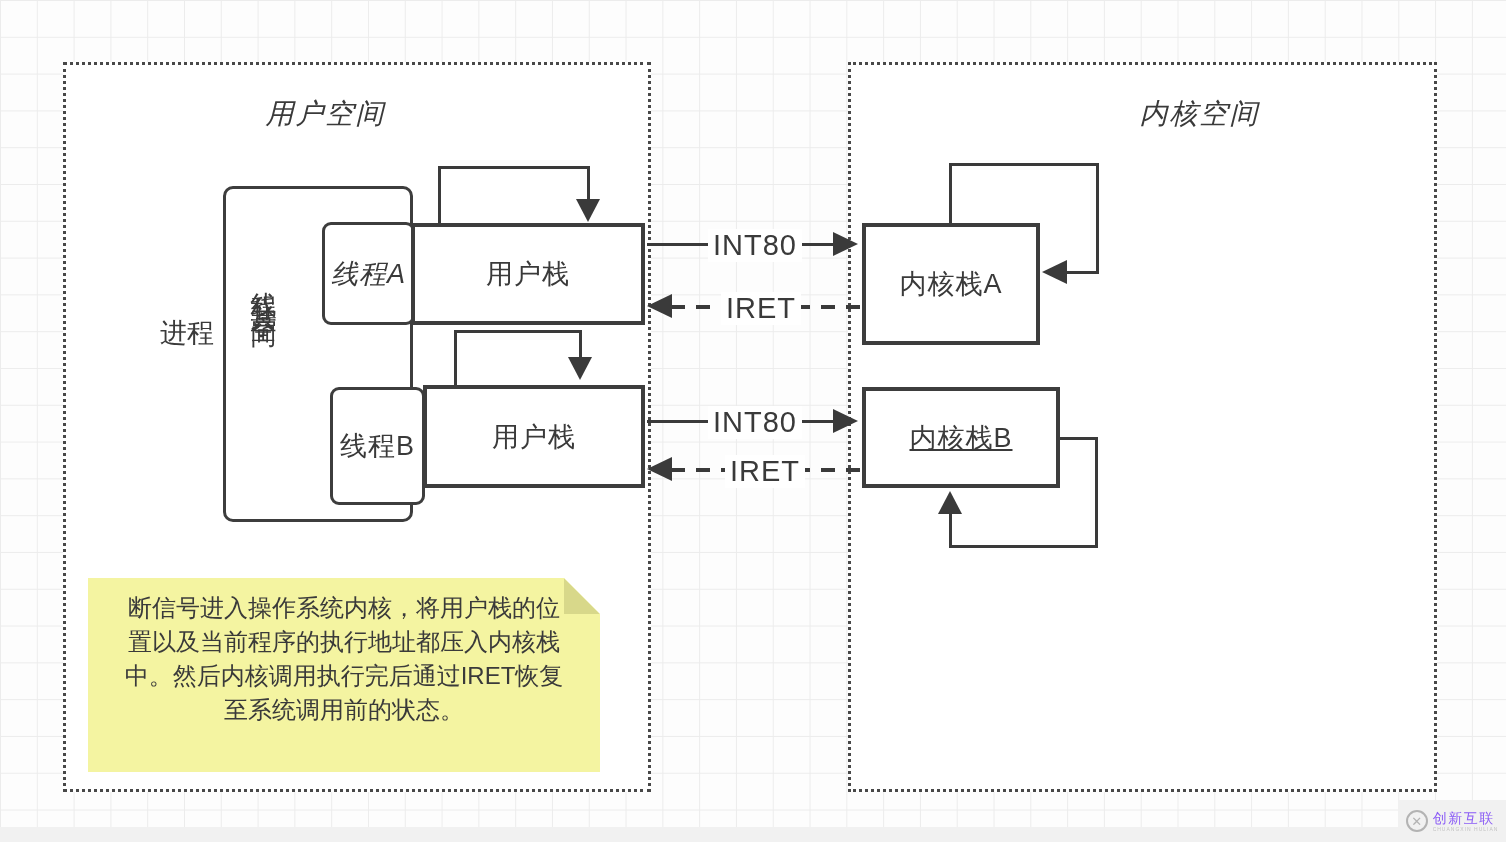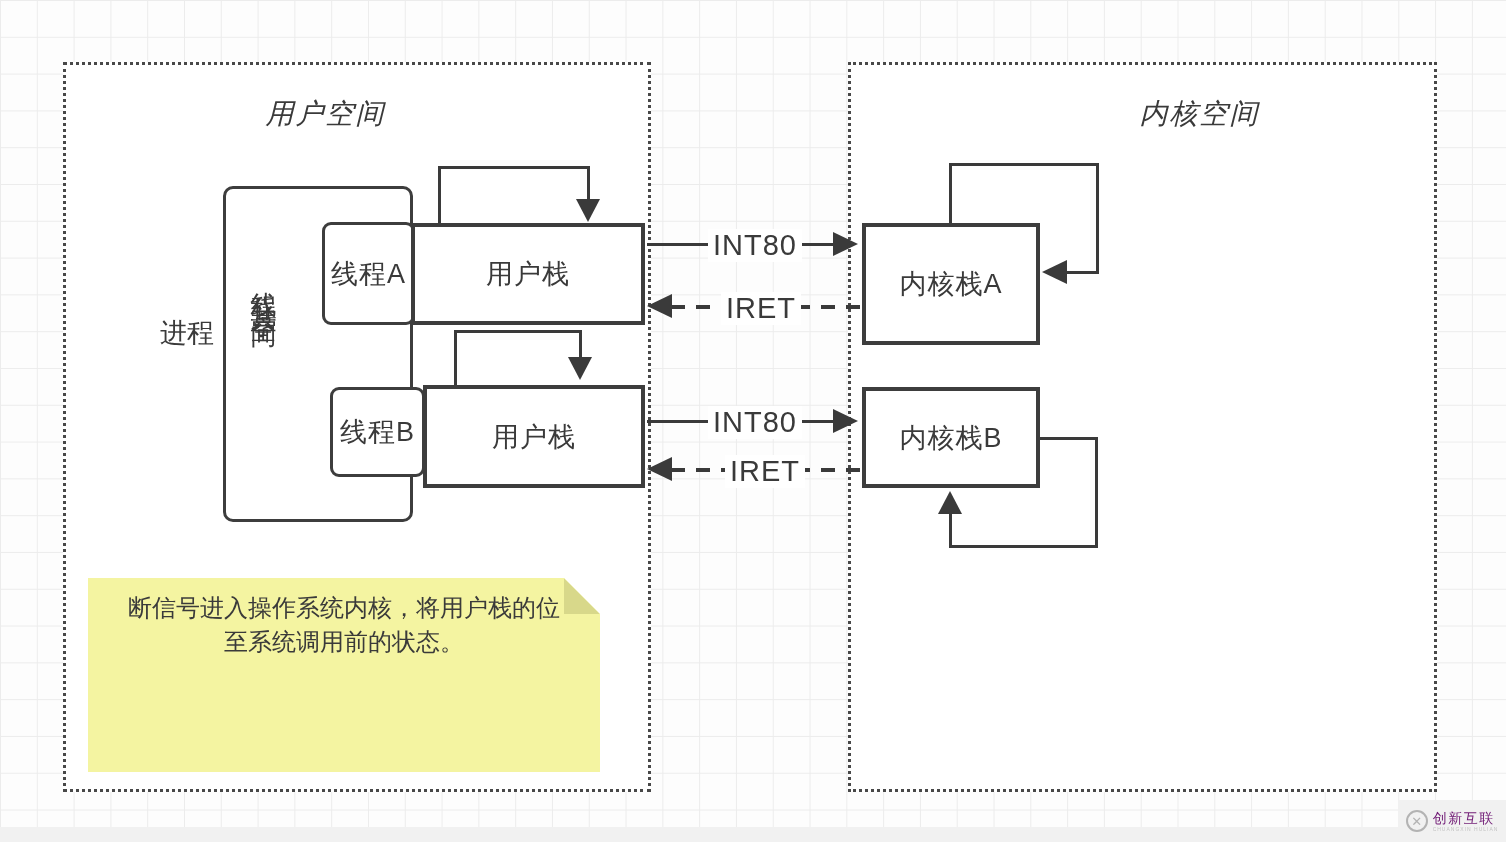--- a/index.html
+++ b/index.html
@@ -73,21 +73,21 @@
   #bottom-strip{position:absolute;left:0;top:827px;width:1506px;height:15px;background:#f1f1f1;z-index:5;}
   #watermark{
     position:absolute;left:1398px;top:800px;width:108px;height:42px;background:#f1f1f1;z-index:6;
     display:flex;align-items:center;justify-content:center;gap:5px;
   }
   #wm-logo{
     width:22px;height:22px;border:2px solid #b3b3b3;border-radius:50%;box-sizing:border-box;
     color:#b3b3b3;font-size:13px;font-weight:bold;display:flex;align-items:center;justify-content:center;
   }
   #wm-texts{display:flex;flex-direction:column;line-height:1;}
-  #wm-brand{font-size:14px;color:#701a75;letter-spacing:1.5px;}
+  #wm-brand{font-size:14px;color:#8b5cf6;letter-spacing:1.5px;}
   #wm-sub{font-size:5px;color:#c2c2c2;letter-spacing:1px;margin-top:2px;}
 </style>
 </head>
 <body>
 
 <div id="canvas">
 
   <div class="space" style="left:63px;top:62px;width:588px;height:730px;"></div>
   <div class="space-label" style="left:238px;top:95px;width:175px;">用户空间</div>
 
@@ -101,38 +101,38 @@
   <div class="ln" style="left:438px;top:166px;width:3px;height:58px;"></div>
   <div class="ln" style="left:438px;top:166px;width:152px;height:3px;"></div>
   <div class="ln" style="left:587px;top:166px;width:3px;height:36px;"></div>
   <div class="ah ah-down" style="left:576px;top:199px;"></div>
 
   <div class="ln" style="left:454px;top:330px;width:3px;height:56px;"></div>
   <div class="ln" style="left:454px;top:330px;width:128px;height:3px;"></div>
   <div class="ln" style="left:579px;top:330px;width:3px;height:28px;"></div>
   <div class="ah ah-down" style="left:568px;top:357px;"></div>
 
-  <div class="box rbox" style="left:322px;top:222px;width:93px;height:103px;">
+  <div class="box rbox" style="left:322px;top:222px;width:93px;height:103px;font-style:italic;">
     <span>线程A</span>
   </div>
   <div class="box" style="left:411px;top:223px;width:234px;height:102px;z-index:4;">
     <span>用户栈</span>
   </div>
 
-  <div class="box rbox" style="left:330px;top:387px;width:95px;height:90px;">
+  <div class="box rbox" style="left:330px;top:387px;width:95px;height:118px;">
     <span>线程B</span>
   </div>
   <div class="box" style="left:423px;top:385px;width:222px;height:103px;z-index:4;">
     <span>用户栈</span>
   </div>
 
   <div class="box" style="left:862px;top:223px;width:178px;height:122px;">
     <span>内核栈A</span>
   </div>
-  <div class="box" style="left:862px;top:387px;width:178px;height:101px;">
+  <div class="box" style="left:862px;top:387px;width:198px;height:101px;text-decoration:underline;">
     <span>内核栈B</span>
   </div>
 
   <div class="ln" style="left:949px;top:163px;width:3px;height:60px;"></div>
   <div class="ln" style="left:949px;top:163px;width:150px;height:3px;"></div>
   <div class="ln" style="left:1096px;top:163px;width:3px;height:111px;"></div>
   <div class="ln" style="left:1064px;top:271px;width:35px;height:3px;"></div>
   <div class="ah ah-left" style="left:1042px;top:260px;"></div>
 
   <div class="ln" style="left:1040px;top:437px;width:58px;height:3px;"></div>
@@ -154,20 +154,22 @@
   <div class="ln-label" style="left:708px;top:406px;">INT80</div>
 
   <div class="dash" style="left:671px;top:468px;width:191px;"></div>
   <div class="ah ah-left" style="left:647px;top:457px;"></div>
   <div class="ln-label" style="left:725px;top:455px;">IRET</div>
 
   <div id="note">
     <div id="note-fold"></div>
     <div id="note-text">
       <div>断信号进入操作系统内核，将用户栈的位</div>
+      <div>置以及当前程序的执行地址都压入内核栈</div>
+      <div>中。然后内核调用执行完后通过IRET恢复</div>
       <div>至系统调用前的状态。</div>
     </div>
   </div>
 
   <div id="bottom-strip"></div>
   <div id="watermark">
     <div id="wm-logo">✕</div>
     <div id="wm-texts">
       <span id="wm-brand">创新互联</span>
       <span id="wm-sub">CHUANGXIN HULIAN</span>

